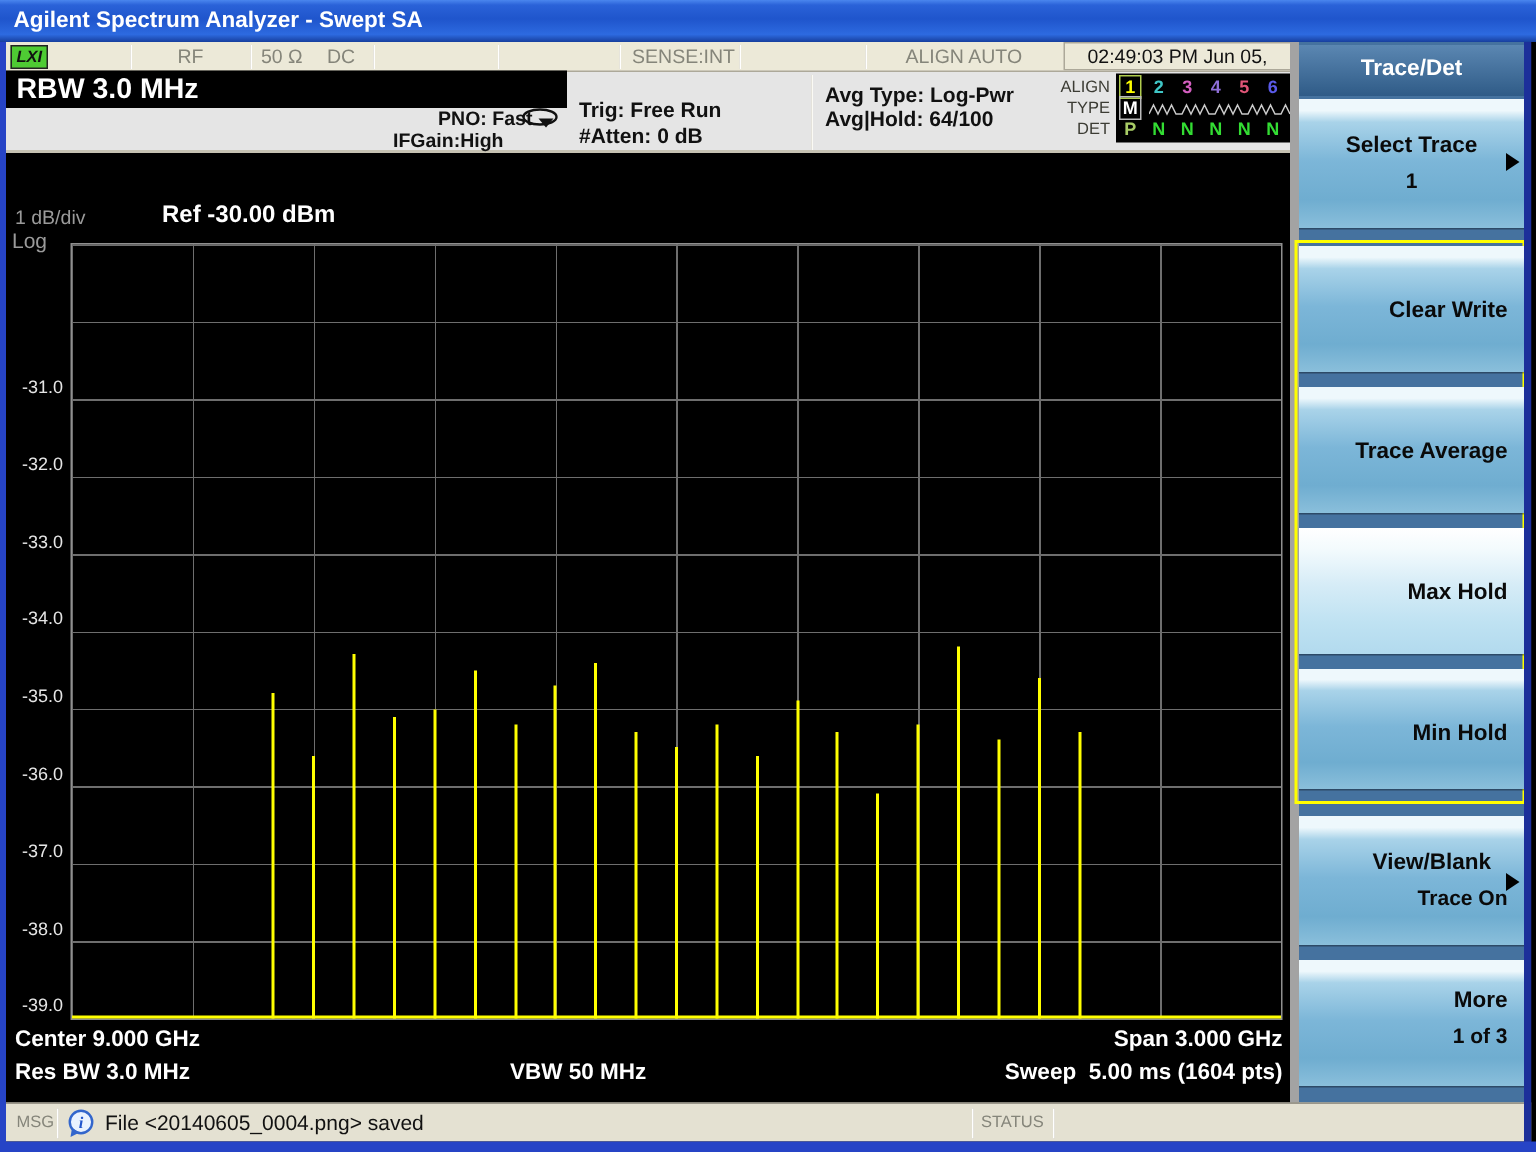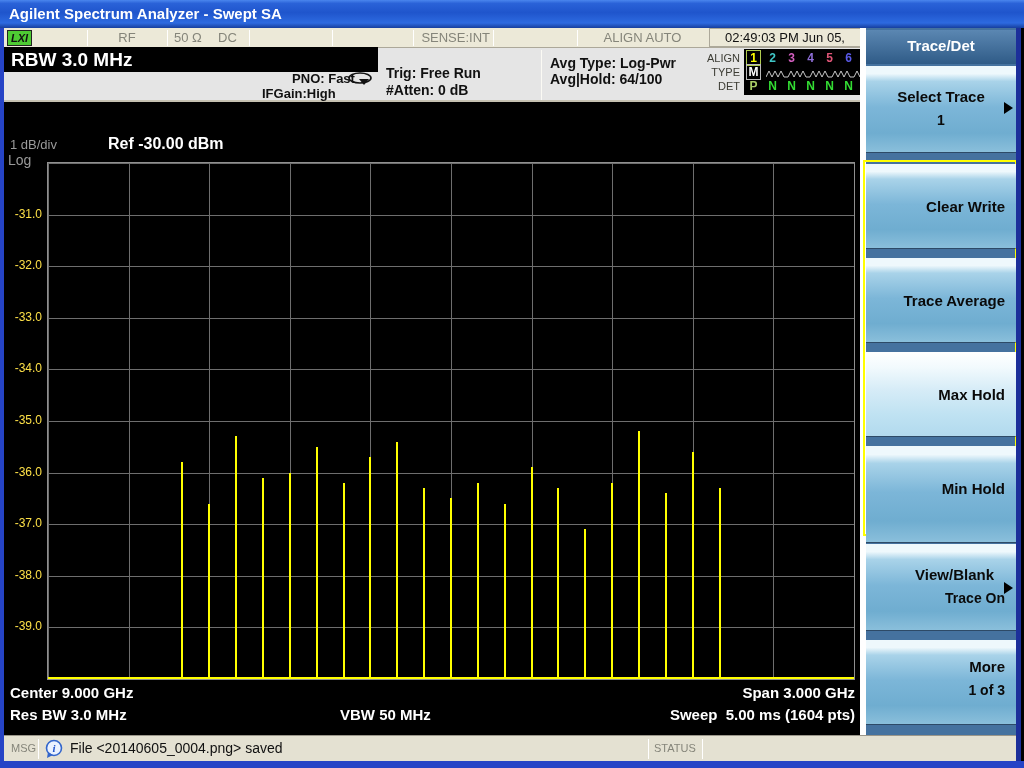--- a/index.html
+++ b/index.html
@@ -49,27 +49,27 @@
   
   #display { position:absolute; left:4px; top:102px; width:856px; height:633px; background:#000; }
   #scale-label { position:absolute; left:6px; top:35px; font-size:13px; color:#9a9a9a; }
   #log-label { position:absolute; left:4px; top:50px; font-size:14px; color:#9a9a9a; }
   #ref-label { position:absolute; left:104px; top:33px; font-size:16px; font-weight:bold; color:#fff; }
   #graticule { position:absolute; left:43px; top:60px; width:808px; height:518px;
     border:1px solid #8f8f8f;
     background-image:
       repeating-linear-gradient(to right, #6e6e6e 0 1px, transparent 1px 80.6px),
       repeating-linear-gradient(to bottom, #6e6e6e 0 1px, transparent 1px 51.6px); }
-  .ytick { position:absolute; left:0px; width:38px; text-align:right; font-size:12px; color:#fde047; }
+  .ytick { position:absolute; left:0px; width:38px; text-align:right; font-size:12px; color:#e5e5e5;margin-top:44px; }
   .spike { position:absolute; width:2px; }
   #trace-baseline { position:absolute; left:0; bottom:0; height:2px; width:100%; }
   .annot { position:absolute; color:#fff; font-weight:bold; font-size:15px; white-space:pre; }
 
   
-  #menu { position:absolute; left:860px; top:28px; width:160px; height:707px; background:#ffffff;padding-left:19px; }
+  #menu { position:absolute; left:860px; top:28px; width:160px; height:707px; background:#a3a3a3;padding-left:19px; }
   #menu-col { position:absolute; left:6px; top:0; width:150px; height:707px; background:#45729f; }
   #menu-header { position:absolute; left:6px; top:2px; width:150px; height:34px;
     background:linear-gradient(180deg,#5b87b2 0%,#2f5b87 100%);
     color:#fff; font-weight:bold; font-size:15px; text-align:center; line-height:32px; }
   .softkey { position:absolute; left:6px; width:150px; color:#0a0a0a; font-weight:bold; font-size:15px;
     background:linear-gradient(180deg,#eef8fc 0%,#eef8fc 9%,#a9d3e9 18%,#7cb6d8 48%,#6fadd0 78%,#8abfdb 100%);
     box-shadow:0 1px 0 rgba(0,0,0,.35); cursor:pointer;text-decoration:underline; }
   .softkey.pale { background:linear-gradient(180deg,#ffffff 0%,#f2fafd 18%,#d6ecf7 45%,#bfe2f2 75%,#b2daee 100%); }
   .sk-label-center { position:absolute; left:0; width:100%; text-align:center; }
   .sk-label-right { position:absolute; right:11px; }
@@ -217,21 +217,21 @@
 
     <div class="softkey" style="top:136px;height:84px">
       <span class="sk-label-right" style="top:34px">Clear Write</span>
     </div>
     <div class="softkey pale" style="top:324px;height:84px">
       <span class="sk-label-right" style="top:34px">Max Hold</span>
     </div>
     <div class="softkey" style="top:230px;height:84px">
       <span class="sk-label-right" style="top:34px">Trace Average</span>
     </div>
-    <div class="softkey" style="top:418px;height:96px">
+    <div class="softkey" style="top:418px;height:80px">
       <span class="sk-label-right" style="top:34px">Min Hold</span>
     </div>
 
     <div class="softkey" style="top:516px;height:86px">
       <span class="sk-label-right" style="top:22px;right:22px">View/Blank</span>
       <span class="sk-label-right sk-value" style="top:46px">Trace On</span>
       <span class="sk-arrow" style="top:38px"></span>
     </div>
     <div class="softkey" style="top:612px;height:84px">
       <span class="sk-label-right" style="top:18px">More</span>

